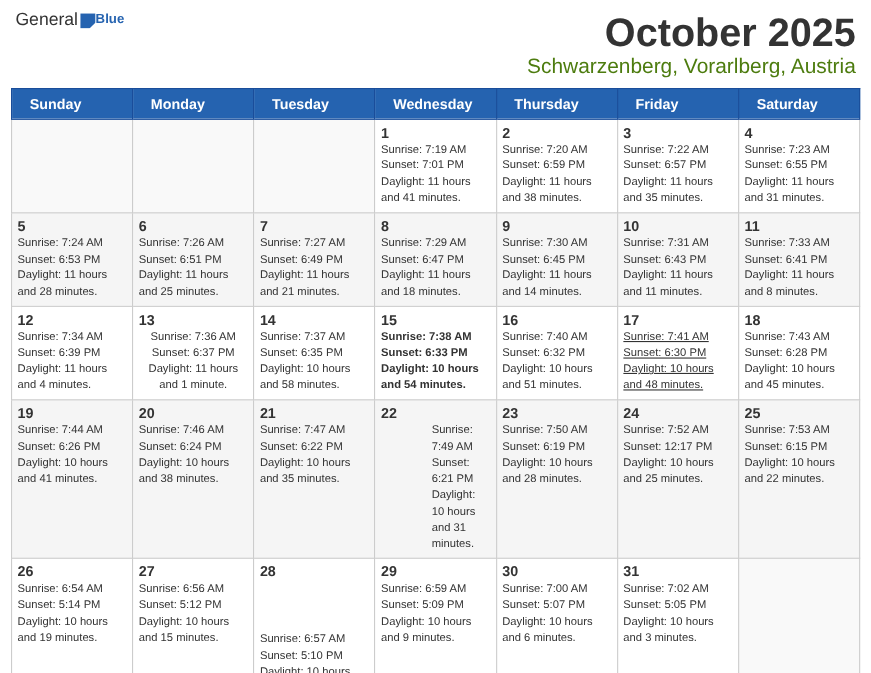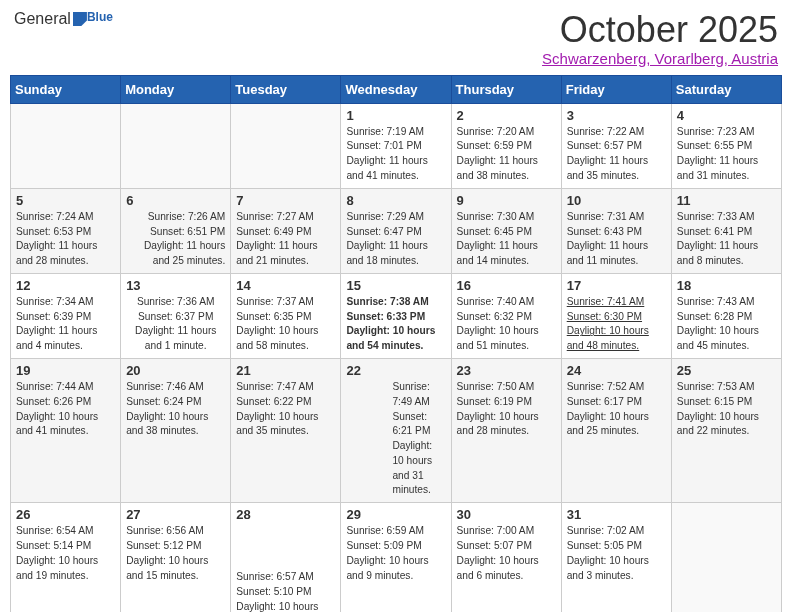--- a/index.html
+++ b/index.html
@@ -33,40 +33,39 @@
     }
     .logo-row {
       display: flex;
       align-items: center;
     }
     .title-block {
       text-align: right;
     }
     .month-title {
       font-size: 36px;
-      font-weight: normal;
+      font-weight: bold;
       color: #333;
       line-height: 1.1;
     }
     .location {
-      font-size: 15px;
-      color: #a21caf;
-      text-decoration: underline;
+      font-size: 19px;
+      color: #4d7c0f;
     }
     .calendar {
       width: 100%;
       border-collapse: collapse;
       border: 1px solid #ccc;
     }
     .calendar th {
       background: #2563b0;
       color: #fff;
       font-size: 13px;
       font-weight: bold;
-      padding: 6px 4px;
+      padding: 6px 16px;
       text-align: left;
       border: 1px solid #1a4d9a;
     }
     .calendar td {
       vertical-align: top;
       padding: 4px 5px;
       border: 1px solid #ccc;
       width: calc(100% / 7);
       min-height: 80px;
       font-size: 10.5px;
@@ -151,21 +150,21 @@
       </tr>
       <tr>
         <td>
           <div class="day-num">5</div>
           <div class="day-info" style="white-space: pre-line;">Sunrise: 7:24 AM
 Sunset: 6:53 PM
 Daylight: 11 hours and 28 minutes.</div>
         </td>
         <td>
           <div class="day-num">6</div>
-          <div class="day-info" style="white-space: pre-line; text-align: right;">Sunrise: 7:26 AM
+          <div class="day-info" style="white-space: pre-line;">Sunrise: 7:26 AM
 Sunset: 6:51 PM
 Daylight: 11 hours and 25 minutes.</div>
         </td>
         <td>
           <div class="day-num">7</div>
           <div class="day-info" style="white-space: pre-line;">Sunrise: 7:27 AM
 Sunset: 6:49 PM
 Daylight: 11 hours and 21 minutes.</div>
         </td>
         <td>
@@ -264,21 +263,21 @@
         </td>
         <td>
           <div class="day-num">23</div>
           <div class="day-info" style="white-space: pre-line;">Sunrise: 7:50 AM
 Sunset: 6:19 PM
 Daylight: 10 hours and 28 minutes.</div>
         </td>
         <td>
           <div class="day-num">24</div>
           <div class="day-info" style="white-space: pre-line;">Sunrise: 7:52 AM
-Sunset: 6:17 PM
+Sunset: 12:17 PM
 Daylight: 10 hours and 25 minutes.</div>
         </td>
         <td>
           <div class="day-num">25</div>
           <div class="day-info" style="white-space: pre-line;">Sunrise: 7:53 AM
 Sunset: 6:15 PM
 Daylight: 10 hours and 22 minutes.</div>
         </td>
       </tr>
       <tr>

